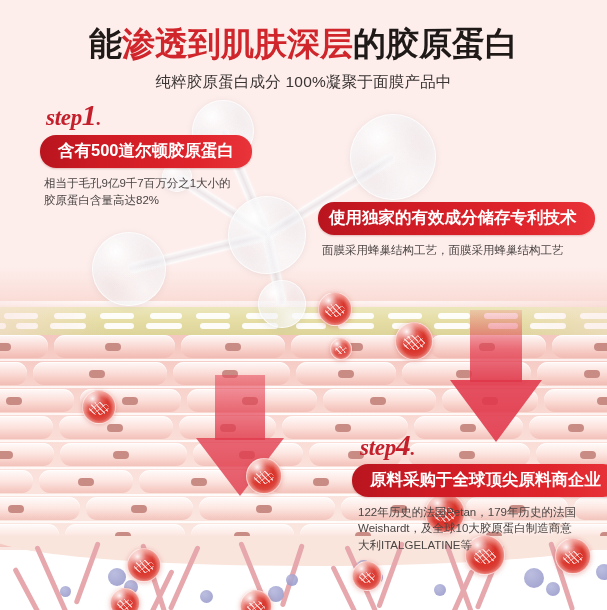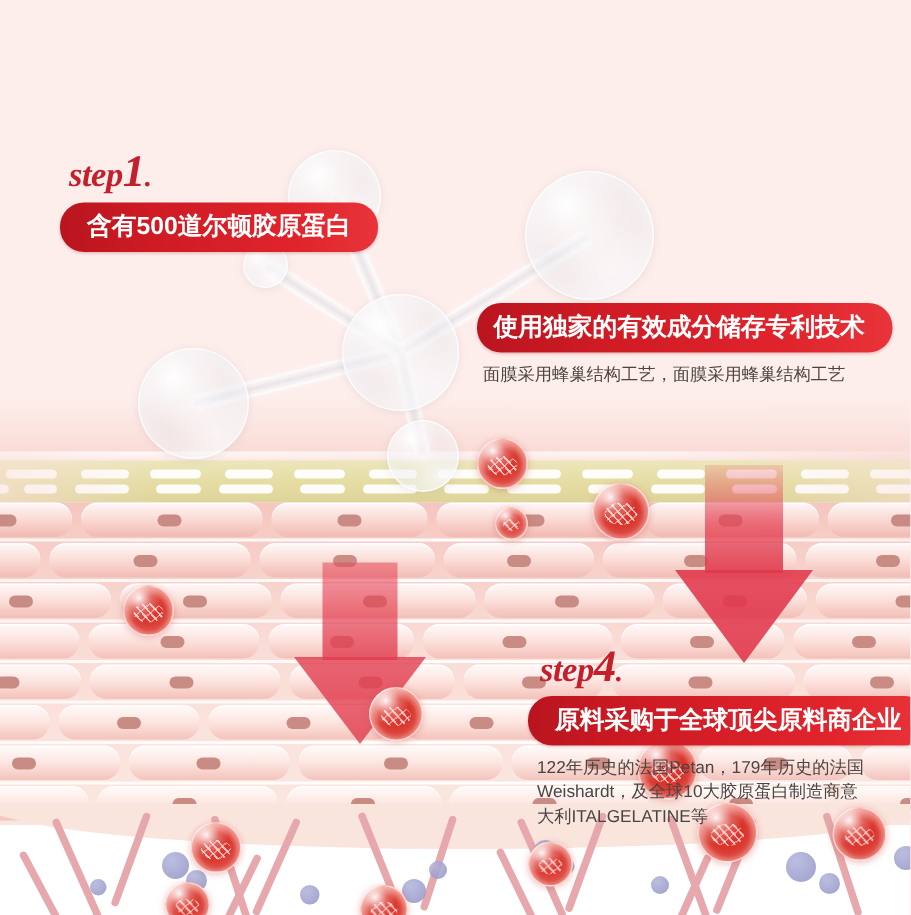--- a/index.html
+++ b/index.html
@@ -413,26 +413,34 @@
       <div class="drop" style="left: 246px; top: 458px; width: 36px; height: 36px;"></div>
       <div class="drop" style="left: 127px; top: 548px; width: 34px; height: 34px;"></div>
       <div class="drop" style="left: 352px; top: 561px; width: 30px; height: 30px;"></div>
       <div class="drop" style="left: 465px; top: 535px; width: 40px; height: 40px;"></div>
       <div class="drop" style="left: 555px; top: 538px; width: 36px; height: 36px;"></div>
       <div class="drop" style="left: 240px; top: 590px; width: 32px; height: 32px;"></div>
       <div class="drop" style="left: 110px; top: 588px; width: 30px; height: 30px;"></div>
       <div class="drop" style="left: 600px; top: 470px; width: 26px; height: 26px;"></div>
     </div>
 
+  <div class="headline">
+    <span>能</span><span class="hl-red">渗透到肌肤深层</span><span>的胶原蛋白</span>
+  </div>
+  <div class="subhead">纯粹胶原蛋白成分  100%凝聚于面膜产品中</div>
 
   <div class="step step1">
     <div class="step-label">
       <span class="w">step</span><span class="n">1</span><span class="d">.</span>
     </div>
     <div><span class="pill">含有500道尔顿胶原蛋白</span></div>
+    <div class="desc">
+      <div>相当于毛孔9亿9千7百万分之1大小的</div>
+      <div>胶原蛋白含量高达82%</div>
+    </div>
   </div>
 
   <div class="step step2">
     <div><span class="pill">使用独家的有效成分储存专利技术</span></div>
     <div class="desc">
       <div>面膜采用蜂巢结构工艺，面膜采用蜂巢结构工艺</div>
     </div>
   </div>
 
 

